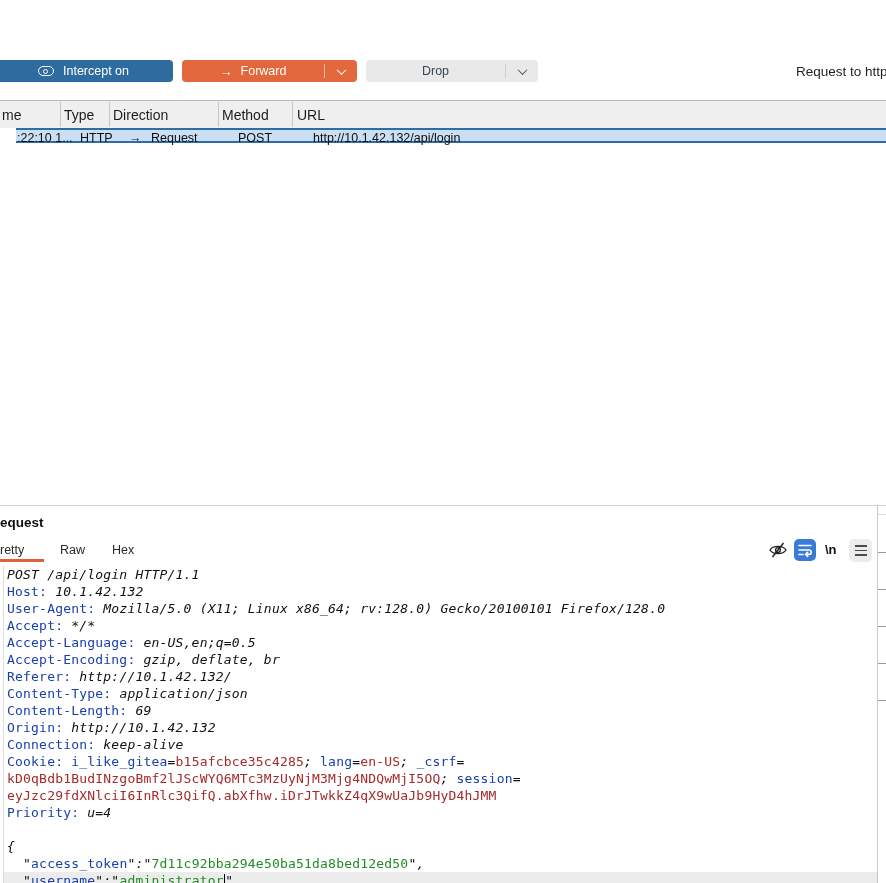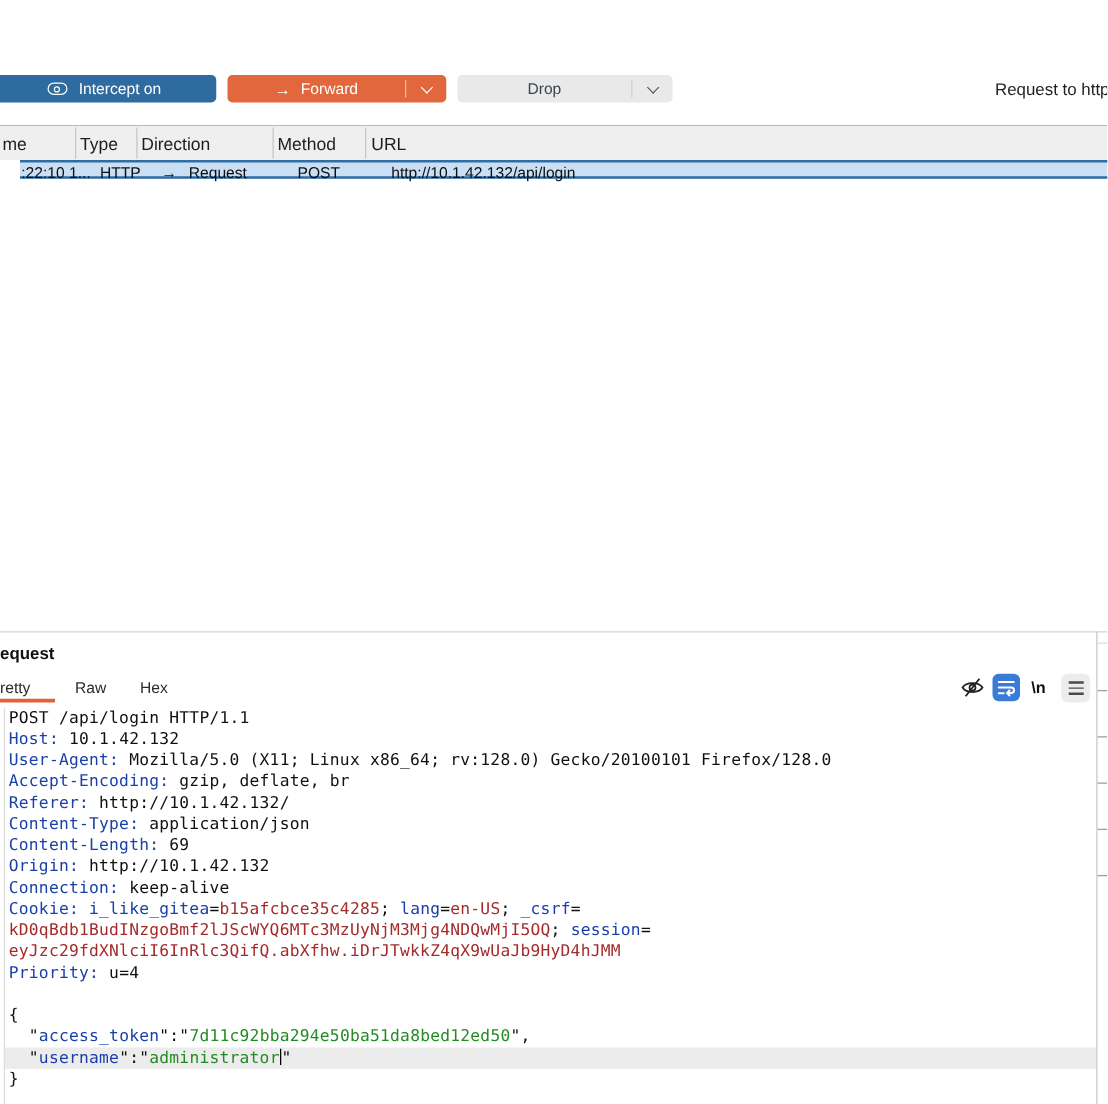--- a/index.html
+++ b/index.html
@@ -55,21 +55,21 @@
                border-radius:5px; display:flex; flex-direction:column; gap:3px;
                align-items:center; justify-content:center; }
   .icon-menu i { display:block; width:12px; height:1.8px; background:#4a4a4a; }
   
   .editor { position:absolute; left:3px; top:522px; width:874px; height:352px;
             border-left:1px solid #dcdcdc; }
   .code-line { white-space:pre; height:17px; line-height:17px; padding-left:3px;
                font-family:"DejaVu Sans Mono", monospace; font-size:13px;
                letter-spacing:0.2px; color:#101010; }
   .code-line.hl { background:#ececec; }
-  .seg-p { color:#101010; }
+  .seg-p { color:#101010;font-style:italic; }
   .seg-h { color:var(--headerName); }
   .seg-r { color:var(--cookieValue); }
   .seg-g { color:var(--jsonString); }
   .caret { display:inline-block; width:1.5px; height:13px; background:#000;
            vertical-align:-2px; }
   
   .right-divider { position:absolute; left:877px; top:461px; width:1px; height:422px; background:#c8c8c8; }
   .strip-line-top { position:absolute; left:878px; top:470px; width:8px; height:1px; background:#ddd; }
   .strip-tick { position:absolute; left:878px; width:8px; height:1px; background:#9c9c9c; }
   .strip-bottom-block { position:absolute; left:878px; top:845px; width:8px; height:32px; background:#e8e8e8; }
@@ -159,20 +159,22 @@
         <i></i>
         <i></i>
         <i></i>
       </span>
   </div>
 
   <div class="editor" id="editor">
       <div class="code-line"><span class="seg-p">POST /api/login HTTP/1.1</span></div>
       <div class="code-line"><span class="seg-h">Host:</span><span class="seg-p"> 10.1.42.132</span></div>
       <div class="code-line"><span class="seg-h">User-Agent:</span><span class="seg-p"> Mozilla/5.0 (X11; Linux x86_64; rv:128.0) Gecko/20100101 Firefox/128.0</span></div>
+      <div class="code-line"><span class="seg-h">Accept:</span><span class="seg-p"> */*</span></div>
+      <div class="code-line"><span class="seg-h">Accept-Language:</span><span class="seg-p"> en-US,en;q=0.5</span></div>
       <div class="code-line"><span class="seg-h">Accept-Encoding:</span><span class="seg-p"> gzip, deflate, br</span></div>
       <div class="code-line"><span class="seg-h">Referer:</span><span class="seg-p"> http://10.1.42.132/</span></div>
       <div class="code-line"><span class="seg-h">Content-Type:</span><span class="seg-p"> application/json</span></div>
       <div class="code-line"><span class="seg-h">Content-Length:</span><span class="seg-p"> 69</span></div>
       <div class="code-line"><span class="seg-h">Origin:</span><span class="seg-p"> http://10.1.42.132</span></div>
       <div class="code-line"><span class="seg-h">Connection:</span><span class="seg-p"> keep-alive</span></div>
       <div class="code-line"><span class="seg-h">Cookie:</span><span class="seg-p"> </span><span class="seg-h">i_like_gitea</span><span class="seg-p">=</span><span class="seg-r">b15afcbce35c4285</span><span class="seg-p">; </span><span class="seg-h">lang</span><span class="seg-p">=</span><span class="seg-r">en-US</span><span class="seg-p">; </span><span class="seg-h">_csrf</span><span class="seg-p">=</span></div>
       <div class="code-line"><span class="seg-r">kD0qBdb1BudINzgoBmf2lJScWYQ6MTc3MzUyNjM3Mjg4NDQwMjI5OQ</span><span class="seg-p">; </span><span class="seg-h">session</span><span class="seg-p">=</span></div>
       <div class="code-line"><span class="seg-r">eyJzc29fdXNlciI6InRlc3QifQ.abXfhw.iDrJTwkkZ4qX9wUaJb9HyD4hJMM</span></div>
       <div class="code-line"><span class="seg-h">Priority:</span><span class="seg-p"> u=4</span></div>

